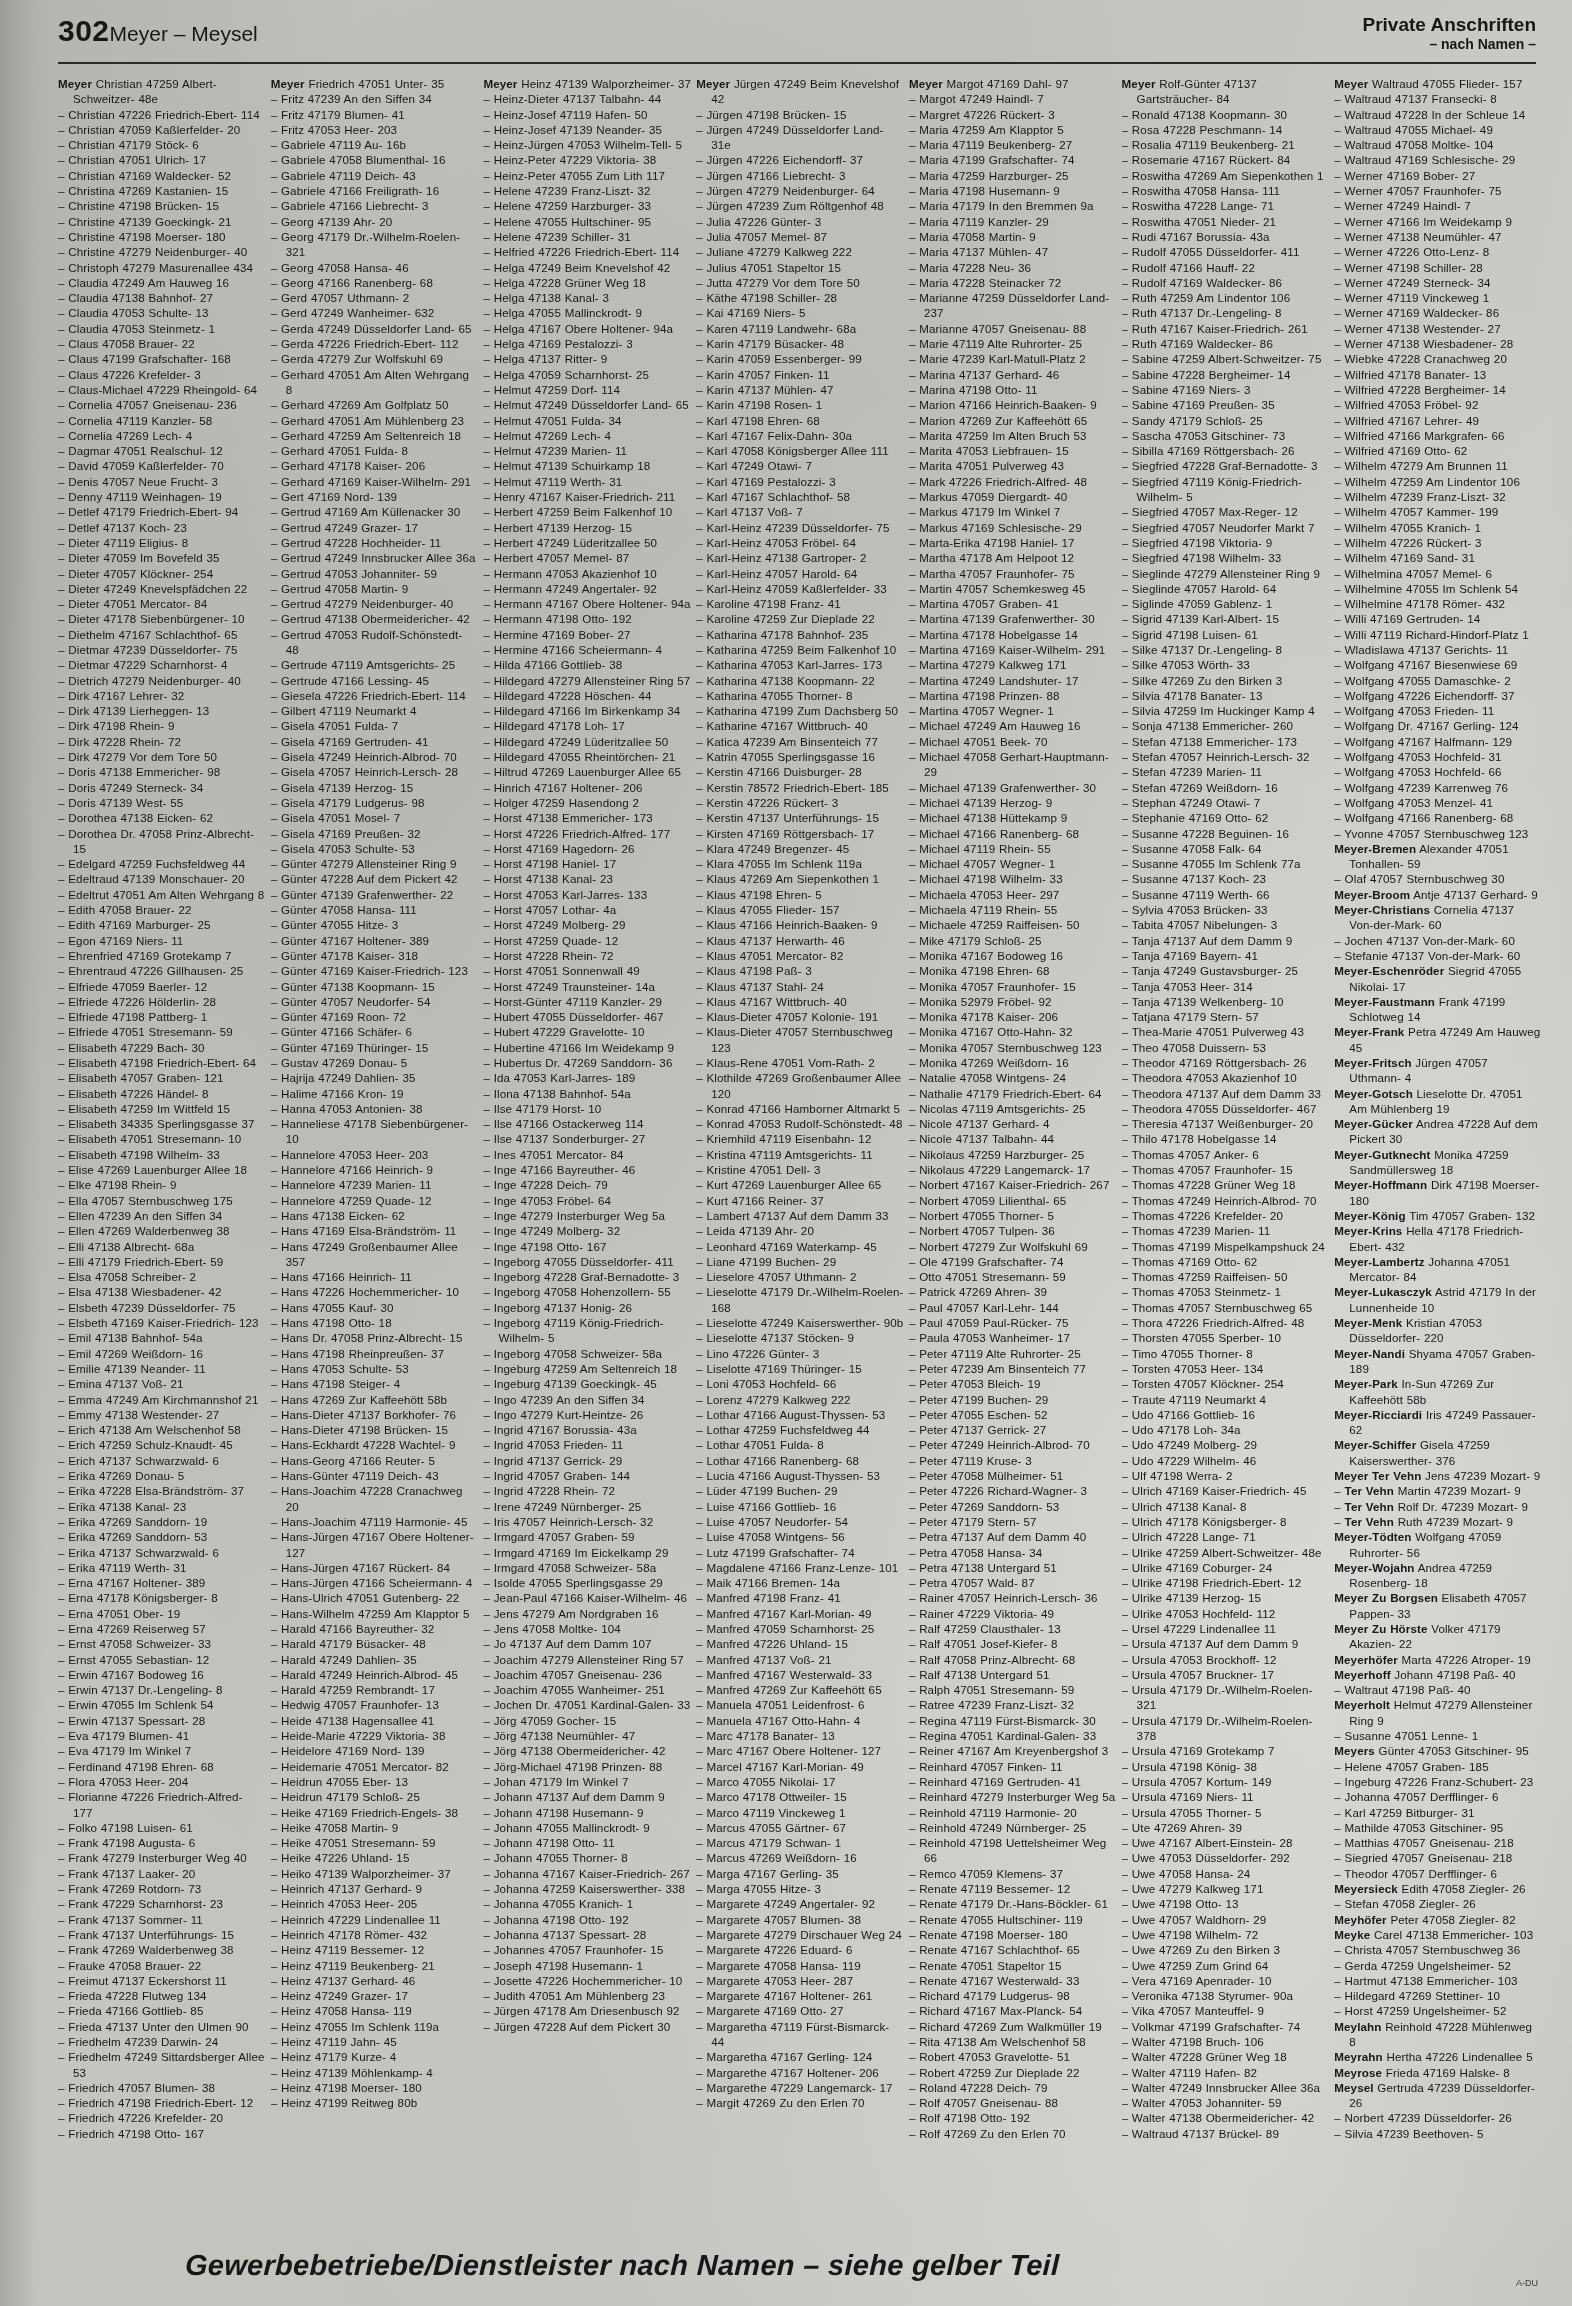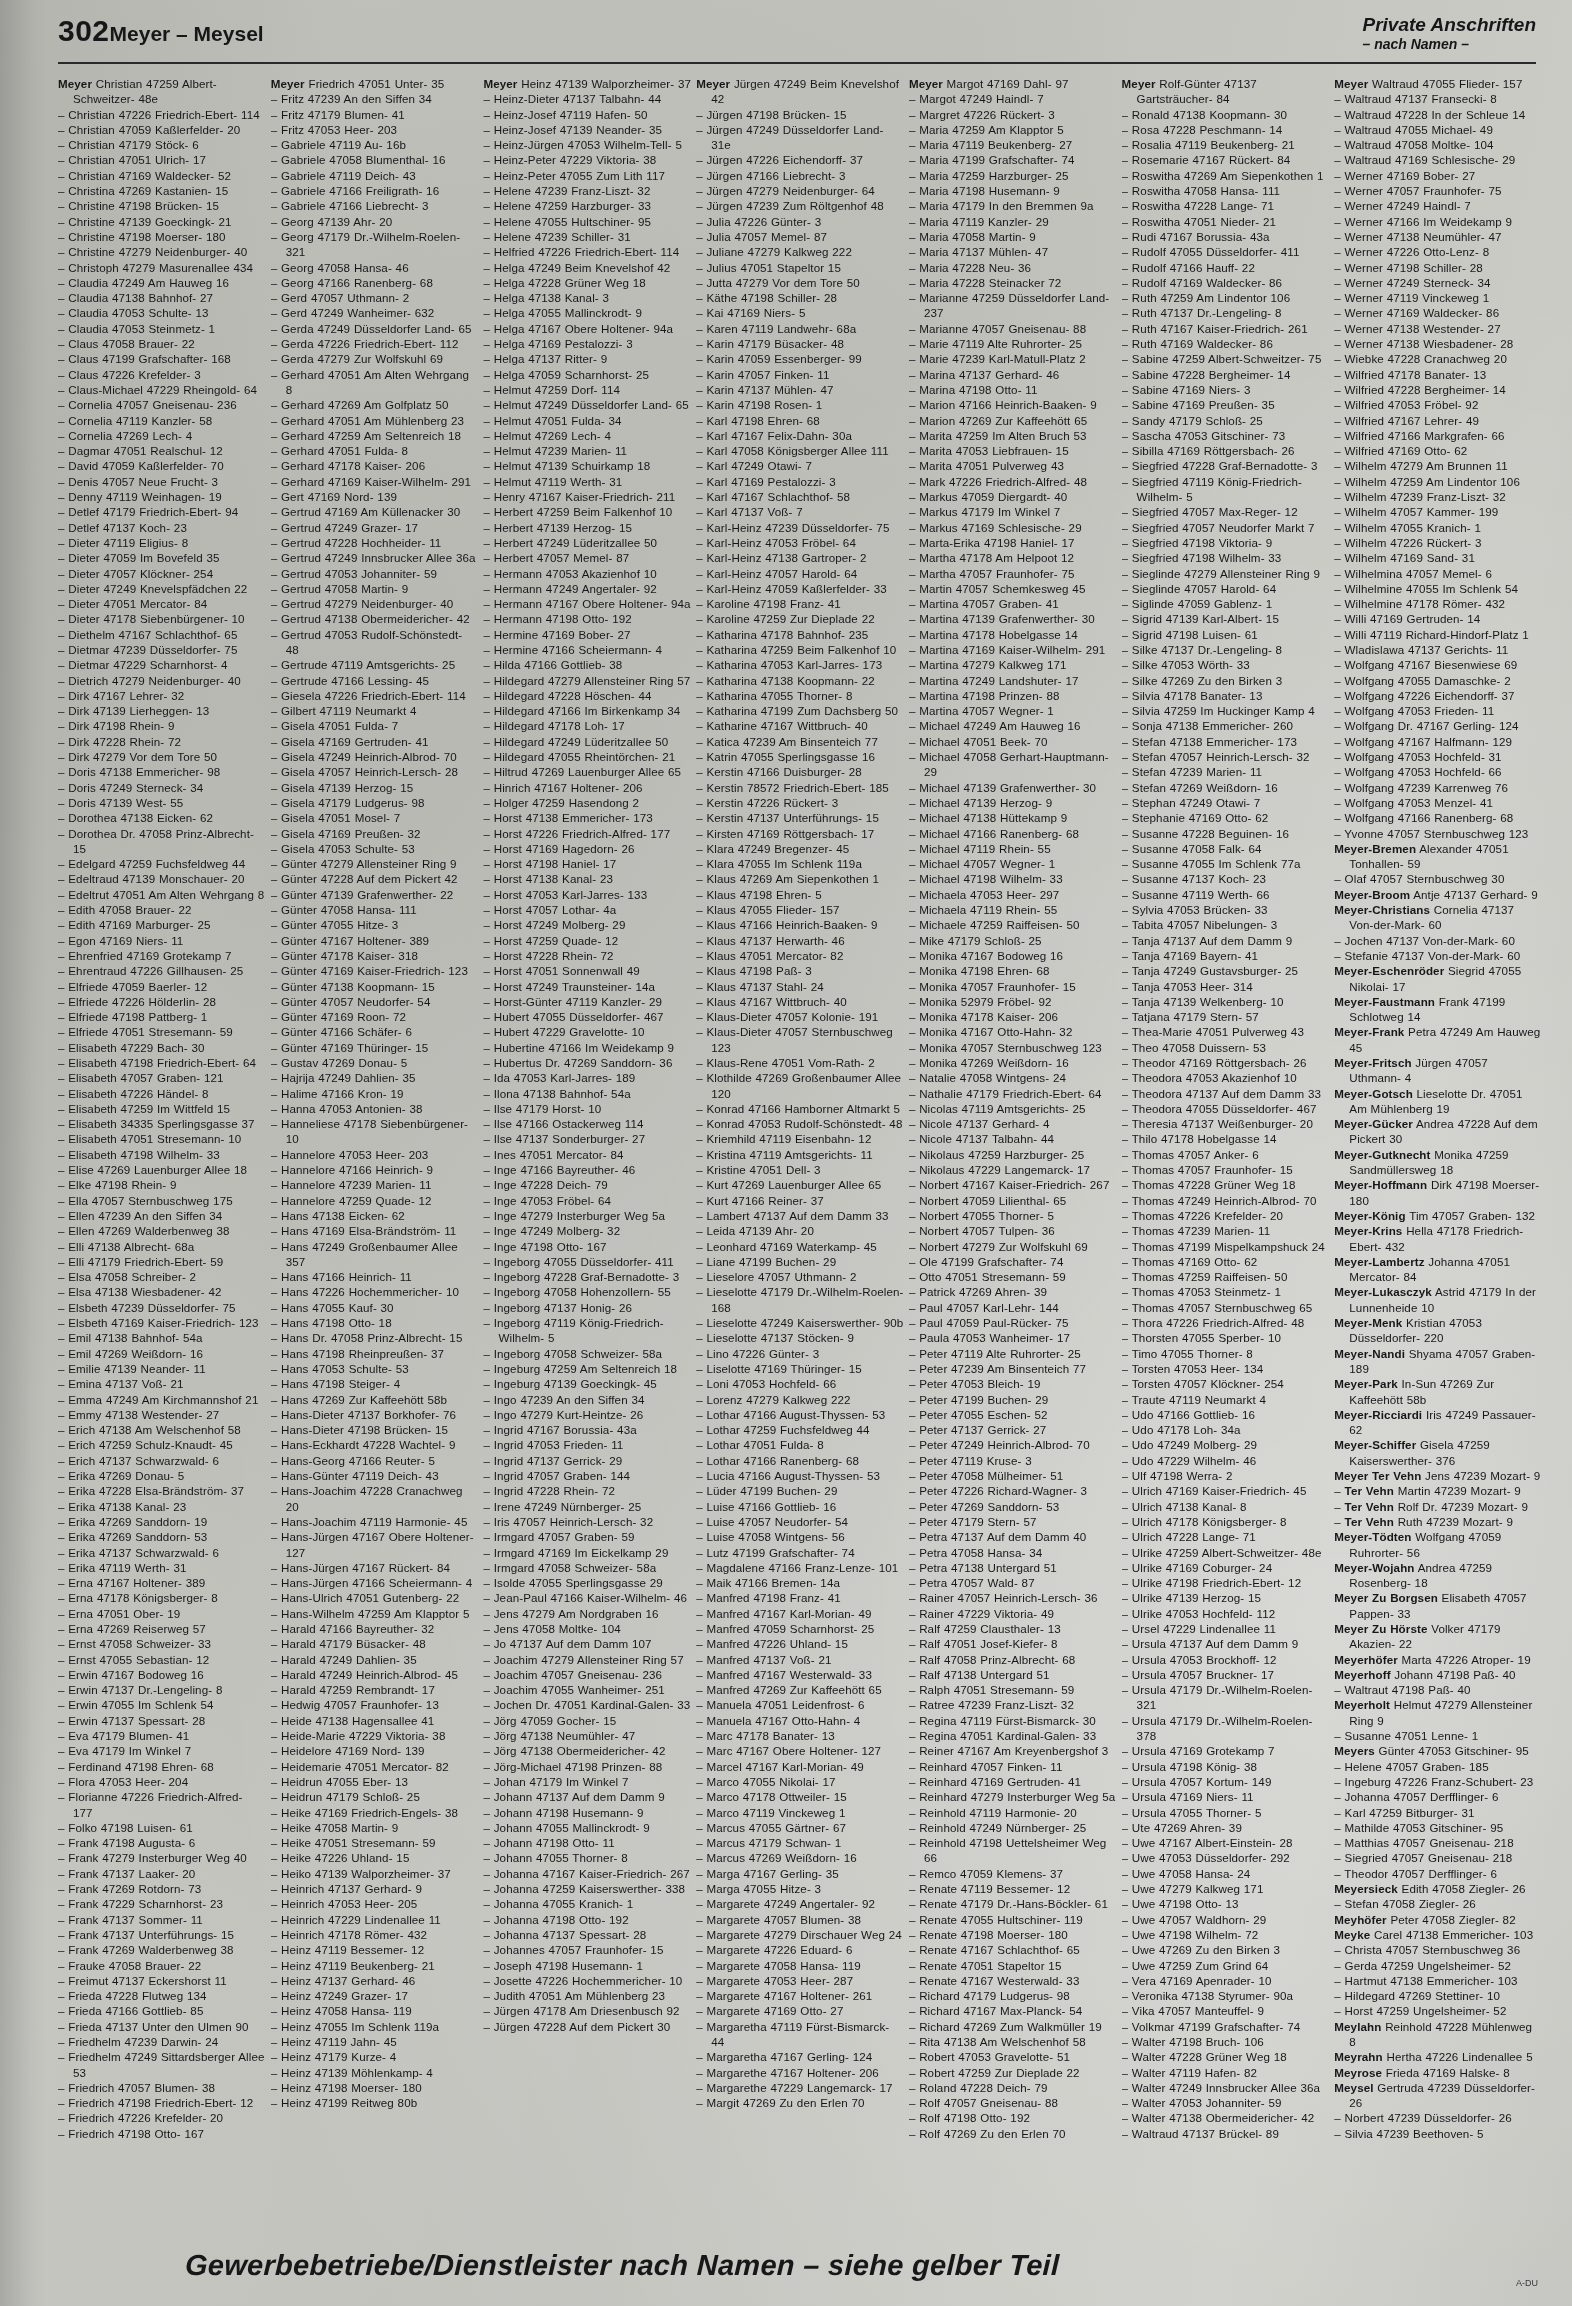--- a/index.html
+++ b/index.html
@@ -9,22 +9,22 @@
       radial-gradient(ellipse at 18% 30%, rgba(120,120,115,0.18), rgba(0,0,0,0) 55%),
       radial-gradient(ellipse at 85% 70%, rgba(255,255,255,0.25), rgba(0,0,0,0) 60%),
       linear-gradient(100deg,#b9b9b4 0%,#c6c6c1 18%,#c2c2bd 50%,#cbcbc6 82%,#bfbfba 100%);
     font-family:"Liberation Sans","DejaVu Sans",sans-serif;
     color:#17171a;
     -webkit-font-smoothing:antialiased;
   }
   .page-header{position:absolute;top:14px;left:58px;right:36px;display:flex;justify-content:space-between;align-items:flex-start;}
   .hdr-left{display:flex;align-items:baseline;}
   .page-num{font-size:30px;font-weight:bold;letter-spacing:0.5px;}
-  .page-range{font-size:21px;font-weight:bold;}
-  .hdr-right{text-align:left;font-weight:bold;line-height:1.15;font-style:italic;}
+  .page-range{font-size:21px;font-weight:normal;}
+  .hdr-right{text-align:right;font-weight:bold;line-height:1.15;}
   .sect1{font-size:19px;}
   .sect2{font-size:14px;}
   .hdr-rule{position:absolute;top:62px;left:58px;right:36px;border-top:2.5px solid #2a2a2c;}
   .cols{
     position:absolute;top:76px;left:58px;right:30px;bottom:74px;
     display:flex;gap:5px;overflow:hidden;
   }
   .col{flex:1 1 0;min-width:0;overflow:hidden;}
   .entry{
     font-size:11.6px;line-height:15.3px;

